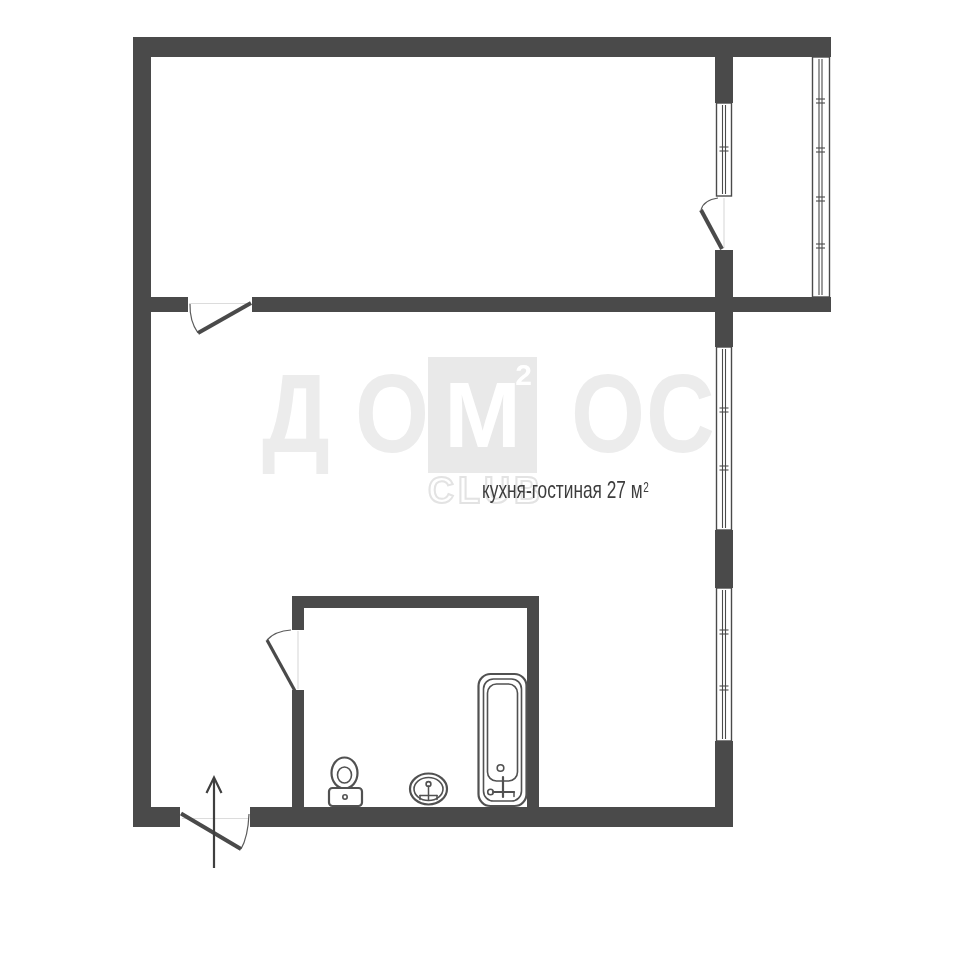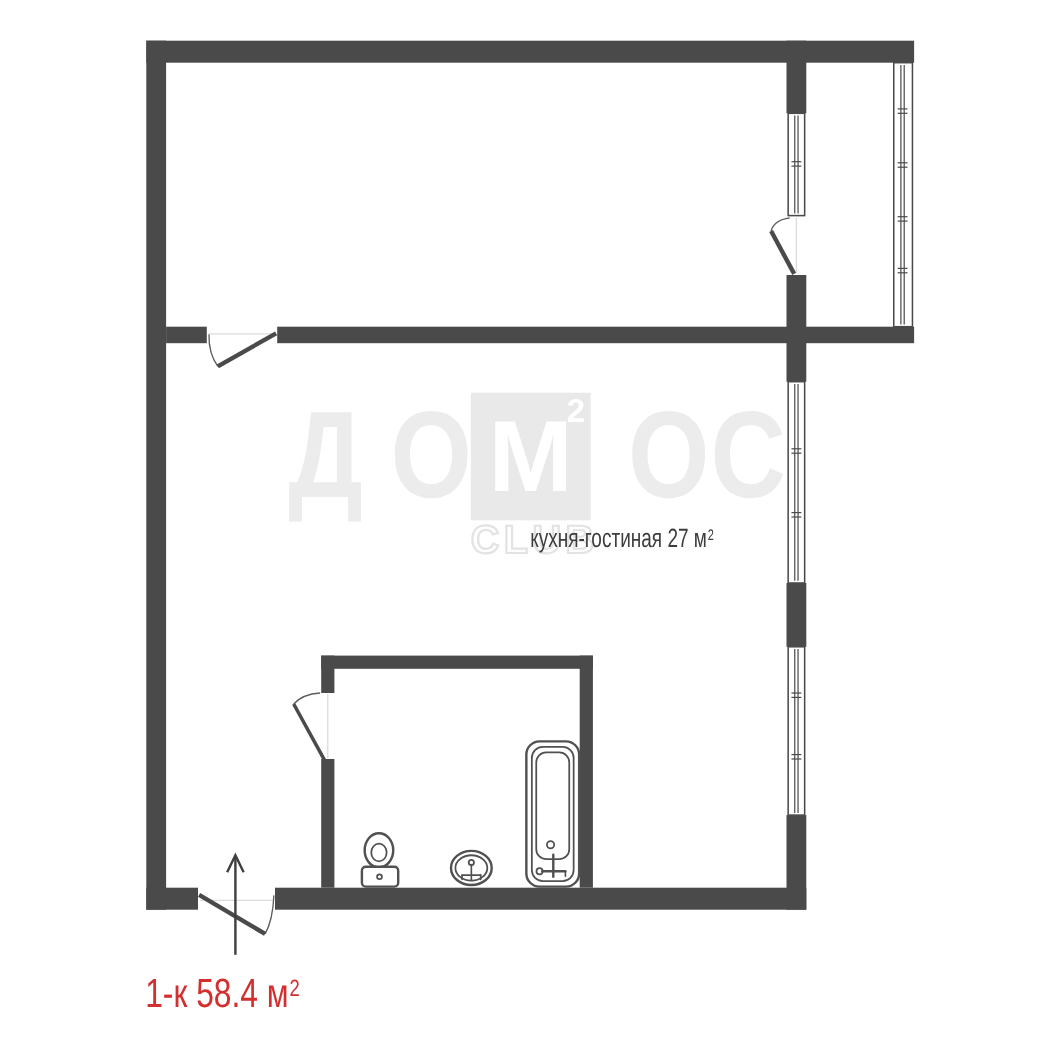--- a/index.html
+++ b/index.html
@@ -187,17 +187,14 @@
       <line class="fixln" x1="493" y1="792" x2="514" y2="792"></line>
       <circle class="fix2" cx="490.5" cy="792" r="2.8"></circle>
       <line class="fixln fixln-t" x1="514" y1="792" x2="514" y2="796.5"></line>
     </g>
   </svg>
 
   <div class="label room-label">
     <span class="inner"><span>кухня-гостиная 27 м</span><span class="sup">2</span></span>
   </div>
 
-  <div class="label apt-label">
-    <span class="inner"><span>1-к 58.4 м</span><span class="sup">2</span></span>
-  </div>
 
 </div>
 
 </body></html>

